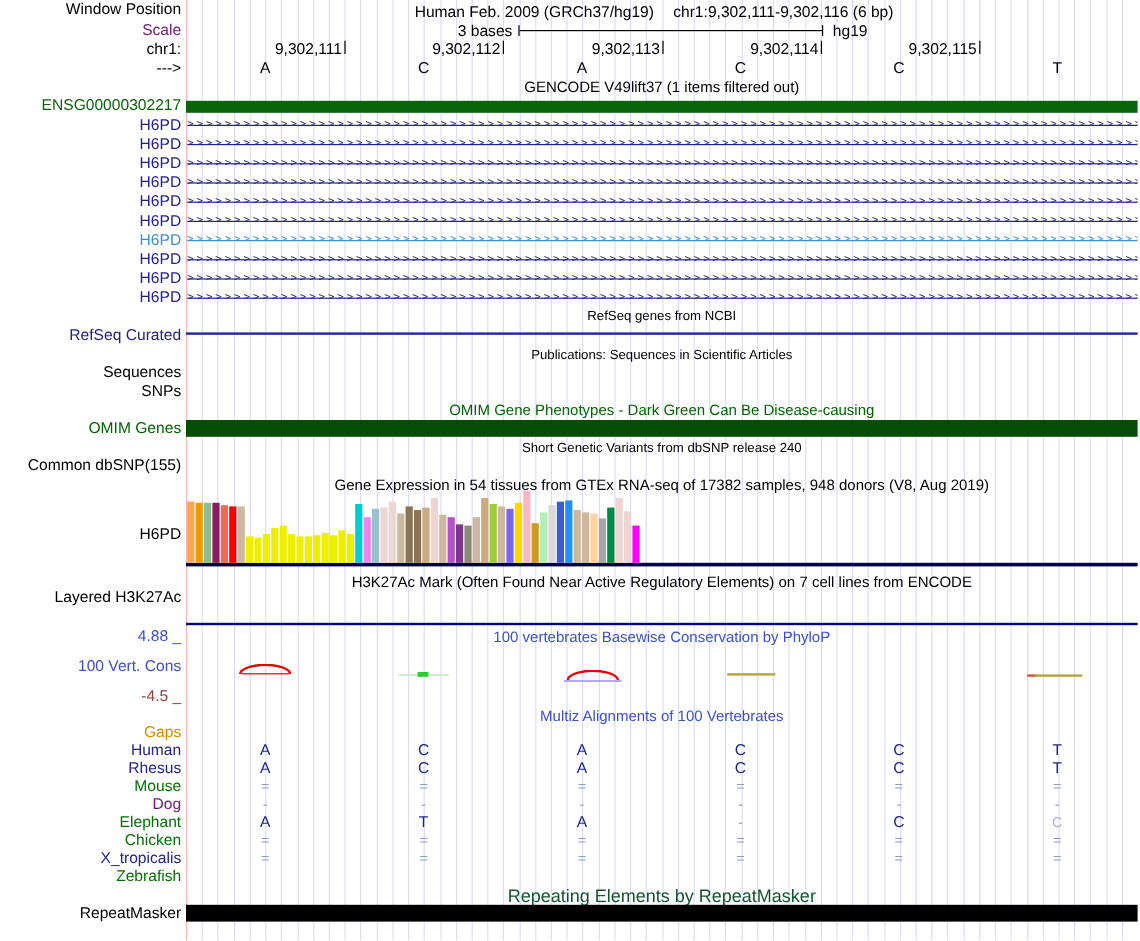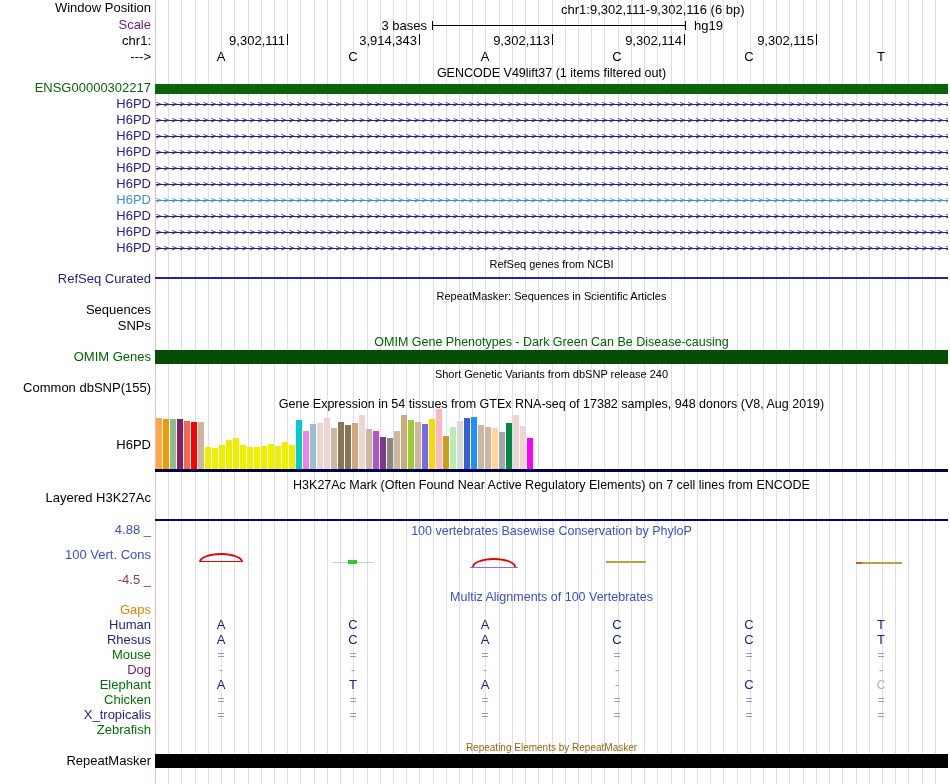--- a/index.html
+++ b/index.html
@@ -89,30 +89,31 @@
       <div class="gridline" style="position: absolute; left: 842.3px;"></div>
       <div class="gridline" style="position: absolute; left: 855.5px;"></div>
       <div class="gridline" style="position: absolute; left: 868.7px;"></div>
       <div class="gridline" style="position: absolute; left: 881.9px;"></div>
       <div class="gridline" style="position: absolute; left: 895.2px;"></div>
       <div class="gridline" style="position: absolute; left: 908.4px;"></div>
       <div class="gridline" style="position: absolute; left: 921.6px;"></div>
       <div class="gridline" style="position: absolute; left: 934.8px;"></div>
       <div class="pinkline" style="position: absolute; left: 155px;"></div>
     </div>
+  <div class="abs" style="top:2px;left:255px;width:290px;text-align:right;font-size:13px;color:#000;white-space:nowrap;">Human Feb. 2009 (GRCh37/hg19)</div>
   <div class="abs" style="top:2px;left:561px;font-size:13px;color:#000;white-space:nowrap;">chr1:9,302,111-9,302,116 (6 bp)</div>
   <div class="abs" style="top:18px;left:330px;width:97px;text-align:right;font-size:13px;color:#000;white-space:nowrap;">3 bases</div>
   <div class="scalebar" style="left:432px;top:21px;width:252px;height:9px;">
       <div class="mid"></div>
     </div>
   <div class="abs" style="top:18px;left:694px;font-size:13px;color:#000;white-space:nowrap;text-align:right;">hg19</div>
   <div id="layer-content">
       <div class="rulnum" style="position: absolute; top: 34px; left: 195px;">9,302,111</div>
       <div class="tick" style="position: absolute; top: 34px; left: 287px;"></div>
-      <div class="rulnum" style="position: absolute; top: 34px; left: 327px;">3,914,343</div>
+      <div class="rulnum" style="position: absolute; top: 34px; left: 327px;">9,302,112</div>
       <div class="tick" style="position: absolute; top: 34px; left: 419px;"></div>
       <div class="rulnum" style="position: absolute; top: 34px; left: 460px;">9,302,113</div>
       <div class="tick" style="position: absolute; top: 34px; left: 552px;"></div>
       <div class="rulnum" style="position: absolute; top: 34px; left: 592px;">9,302,114</div>
       <div class="tick" style="position: absolute; top: 34px; left: 684px;"></div>
       <div class="rulnum" style="position: absolute; top: 34px; left: 724px;">9,302,115</div>
       <div class="tick" style="position: absolute; top: 34px; left: 816px;"></div>
       <div class="baseletter" style="position: absolute; top: 50px; left: 210px;">A</div>
       <div class="baseletter" style="position: absolute; top: 50px; left: 342px;">C</div>
       <div class="baseletter" style="position: absolute; top: 50px; left: 474px;">A</div>
@@ -149,28 +150,28 @@
       <div class="llabel" style="position: absolute; top: 632px; color: rgb(34, 34, 140);">Rhesus</div>
       <div class="llabel" style="position: absolute; top: 647px; color: rgb(0, 114, 0);">Mouse</div>
       <div class="llabel" style="position: absolute; top: 662px; color: #701a75;">Dog</div>
       <div class="llabel" style="position: absolute; top: 677px; color: rgb(0, 114, 0);">Elephant</div>
       <div class="llabel" style="position: absolute; top: 692px; color: rgb(0, 114, 0);">Chicken</div>
       <div class="llabel" style="position: absolute; top: 707px; color: rgb(34, 34, 140);">X_tropicalis</div>
       <div class="llabel" style="position: absolute; top: 722px; color: rgb(0, 114, 0);">Zebrafish</div>
       <div class="llabel" style="position: absolute; top: 753px; color: rgb(0, 0, 0);">RepeatMasker</div>
       <div class="ctitle" style="position: absolute; top: 66px; color: rgb(0, 0, 0); font-size: 12.5px;">GENCODE V49lift37 (1 items filtered out)</div>
       <div class="ctitle" style="position: absolute; top: 257px; color: rgb(0, 0, 0); font-size: 11px;">RefSeq genes from NCBI</div>
-      <div class="ctitle" style="position: absolute; top: 289px; color: rgb(0, 0, 0); font-size: 11px;">RepeatMasker: Sequences in Scientific Articles</div>
+      <div class="ctitle" style="position: absolute; top: 289px; color: rgb(0, 0, 0); font-size: 11px;">Publications: Sequences in Scientific Articles</div>
       <div class="ctitle" style="position: absolute; top: 335px; color: rgb(0, 100, 0); font-size: 12.5px;">OMIM Gene Phenotypes - Dark Green Can Be Disease-causing</div>
       <div class="ctitle" style="position: absolute; top: 367px; color: rgb(0, 0, 0); font-size: 11px;">Short Genetic Variants from dbSNP release 240</div>
       <div class="ctitle" style="position: absolute; top: 397px; color: rgb(0, 0, 0); font-size: 12.5px;">Gene Expression in 54 tissues from GTEx RNA-seq of 17382 samples, 948 donors (V8, Aug 2019)</div>
       <div class="ctitle" style="position: absolute; top: 478px; color: rgb(0, 0, 0); font-size: 12.5px;">H3K27Ac Mark (Often Found Near Active Regulatory Elements) on 7 cell lines from ENCODE</div>
       <div class="ctitle" style="position: absolute; top: 524px; color: rgb(61, 78, 203); font-size: 12.5px;">100 vertebrates Basewise Conservation by PhyloP</div>
       <div class="ctitle" style="position: absolute; top: 590px; color: rgb(61, 78, 203); font-size: 12.5px;">Multiz Alignments of 100 Vertebrates</div>
-      <div class="ctitle" style="position: absolute; top: 740px; color: #a16207; font-size: 10px;">Repeating Elements by RepeatMasker</div>
+      <div class="ctitle" style="position: absolute; top: 740px; color: #14532d; font-size: 15px;">Repeating Elements by RepeatMasker</div>
       <div class="hbar" style="position: absolute; top: 84px; height: 10px; background: rgb(10, 100, 10);"></div>
       <div class="hbar" style="position: absolute; top: 350px; height: 14px; background: rgb(6, 77, 6);"></div>
       <div class="hbar" style="position: absolute; top: 754px; height: 14px; background: rgb(0, 0, 0);"></div>
       <div class="hbar" style="position: absolute; top: 277px; height: 2px; background: rgb(34, 34, 170);"></div>
       <div class="hbar" style="position: absolute; top: 469px; height: 3px; background: rgb(0, 0, 77);"></div>
       <div class="hbar" style="position: absolute; top: 519px; height: 2px; background: rgb(0, 0, 128);"></div>
       <div class="generow" style="position: absolute; top: 98px;">
         <div class="gline" style="background: rgb(34, 34, 140);"></div>
         <div class="chev" style="color: rgb(34, 34, 140);">&gt;&gt;&gt;&gt;&gt;&gt;&gt;&gt;&gt;&gt;&gt;&gt;&gt;&gt;&gt;&gt;&gt;&gt;&gt;&gt;&gt;&gt;&gt;&gt;&gt;&gt;&gt;&gt;&gt;&gt;&gt;&gt;&gt;&gt;&gt;&gt;&gt;&gt;&gt;&gt;&gt;&gt;&gt;&gt;&gt;&gt;&gt;&gt;&gt;&gt;&gt;&gt;&gt;&gt;&gt;&gt;&gt;&gt;&gt;&gt;&gt;&gt;&gt;&gt;&gt;&gt;&gt;&gt;&gt;&gt;&gt;&gt;&gt;&gt;&gt;&gt;&gt;&gt;&gt;&gt;&gt;&gt;&gt;&gt;&gt;&gt;&gt;&gt;&gt;&gt;&gt;&gt;&gt;&gt;&gt;&gt;&gt;&gt;&gt;&gt;&gt;&gt;&gt;&gt;&gt;&gt;&gt;&gt;&gt;&gt;</div>
       </div>

